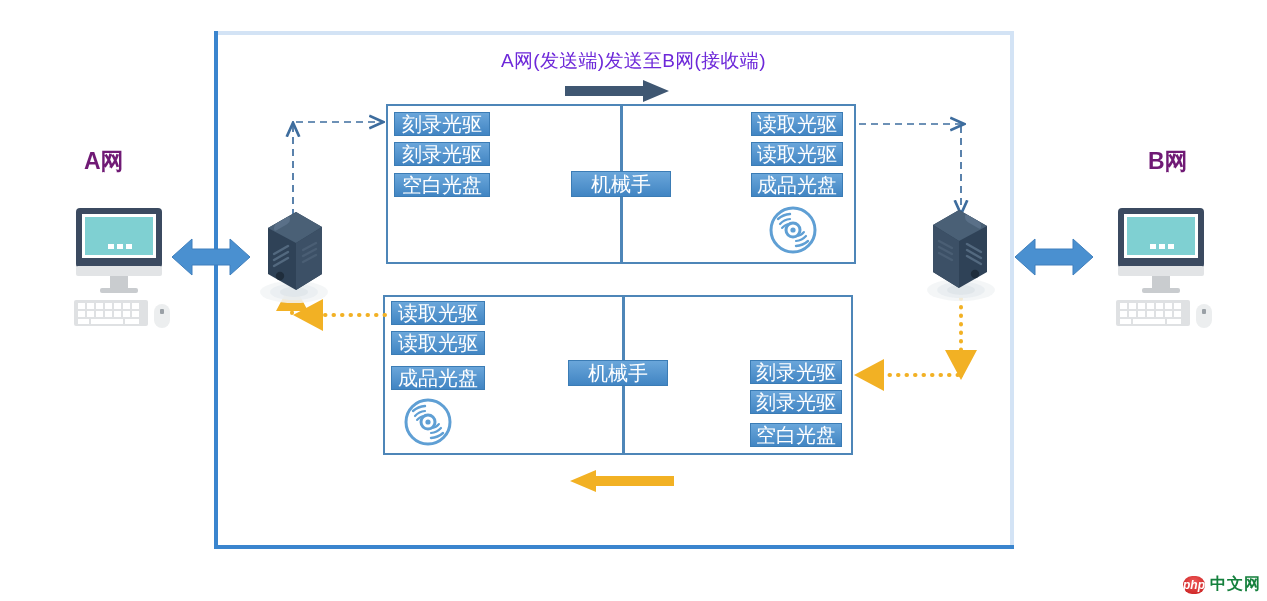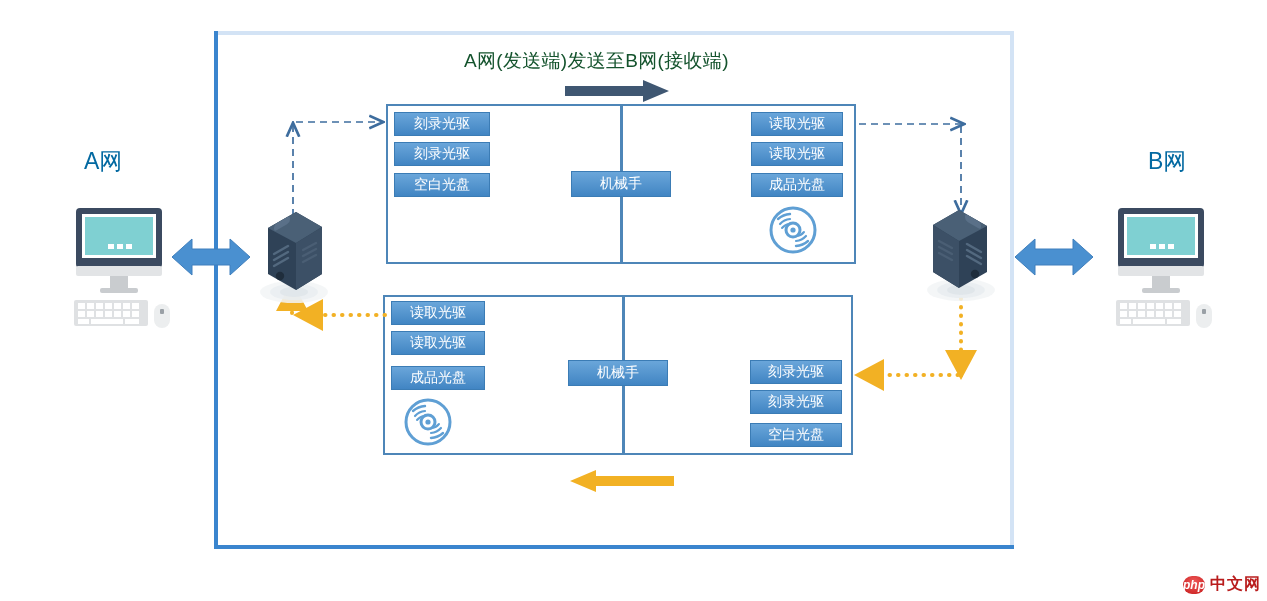--- a/index.html
+++ b/index.html
@@ -10,48 +10,48 @@
 
   
   .frame{position:absolute;left:214px;top:31px;width:800px;height:518px;box-sizing:border-box;}
   .frame-edge{position:absolute;background:#3a85ce;}
   .frame-top{left:0;top:0;width:800px;height:4px;background:#d3e3f5;}
   .frame-right{right:0;top:0;width:4px;height:518px;background:#d3e3f5;}
   .frame-left{left:0;top:0;width:4px;height:518px;background:#3a85ce;}
   .frame-bottom{left:0;bottom:0;width:800px;height:4px;background:#3a85ce;}
 
   
-  .headline{position:absolute;font-size:19px;color:#14532d;white-space:nowrap;
-            letter-spacing:0.3px;}
+  .headline{position:absolute;font-size:19px;color:#6d28d9;white-space:nowrap;
+            letter-spacing:0.3px;margin-left:37px;}
 
   
   .bigarrow{position:absolute;}
 
   
   .machine{position:absolute;box-sizing:border-box;border:2px solid #4e86b8;background:#ffffff;}
   .machine .divider{position:absolute;top:0;bottom:0;width:3px;background:#4e86b8;}
 
   
   .chip{position:absolute;box-sizing:border-box;background:#4e92cd;
-        border:1px solid #3b7cb5;color:#ffffff;font-size:14px;
+        border:1px solid #3b7cb5;color:#ffffff;font-size:20px;
         display:flex;align-items:center;justify-content:center;white-space:nowrap;}
   .chip.grad{background:linear-gradient(180deg,#6aa6da 0%,#4185c3 100%);}
 
   
   .disc{position:absolute;}
 
   
-  .netlabel{position:absolute;font-size:23px;color:#0369a1;white-space:nowrap;}
+  .netlabel{position:absolute;font-size:23px;color:#701a75;white-space:nowrap;font-weight:bold;}
 
   
   .wm{position:absolute;right:6px;bottom:6px;display:flex;align-items:center;gap:5px;}
   .wm .php{display:inline-block;background:radial-gradient(circle at 50% 35%,#f05a5a,#c41818);
        color:#fff;font-size:12px;font-weight:bold;font-style:italic;
        padding:2px 0;border-radius:9px;line-height:14px;}
-  .wm .zw{font-size:16px;color:#b91c1c;font-weight:bold;letter-spacing:1px;font-family:Liberation Serif, serif;}
+  .wm .zw{font-size:16px;color:#15803d;font-weight:bold;letter-spacing:1px;font-family:Liberation Serif, serif;}
 
   svg{display:block;overflow:visible;}
 </style>
 </head>
 <body>
 
 <div id="stage">
 
   <div class="frame">
     <div class="frame-edge frame-top"></div>

